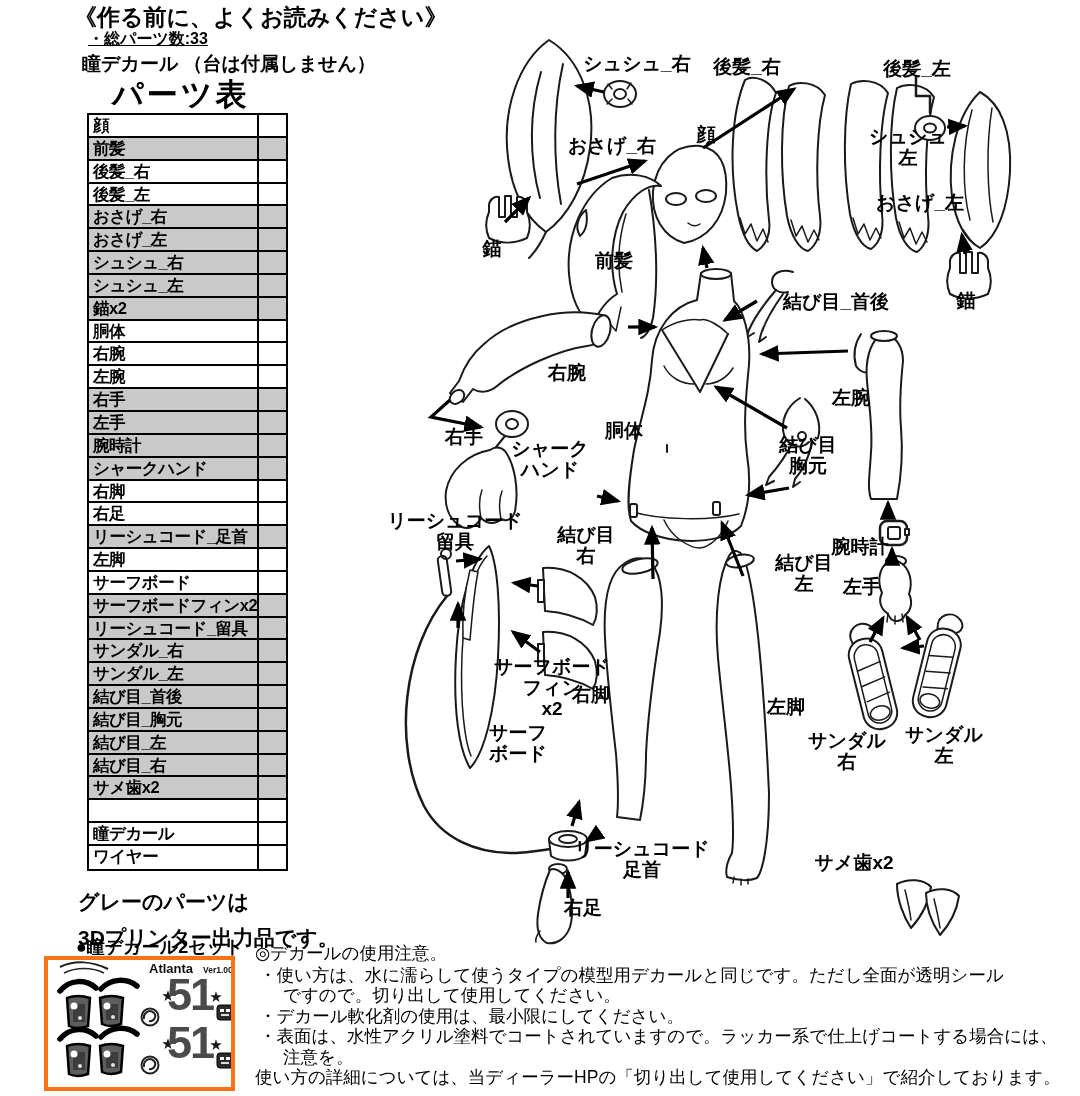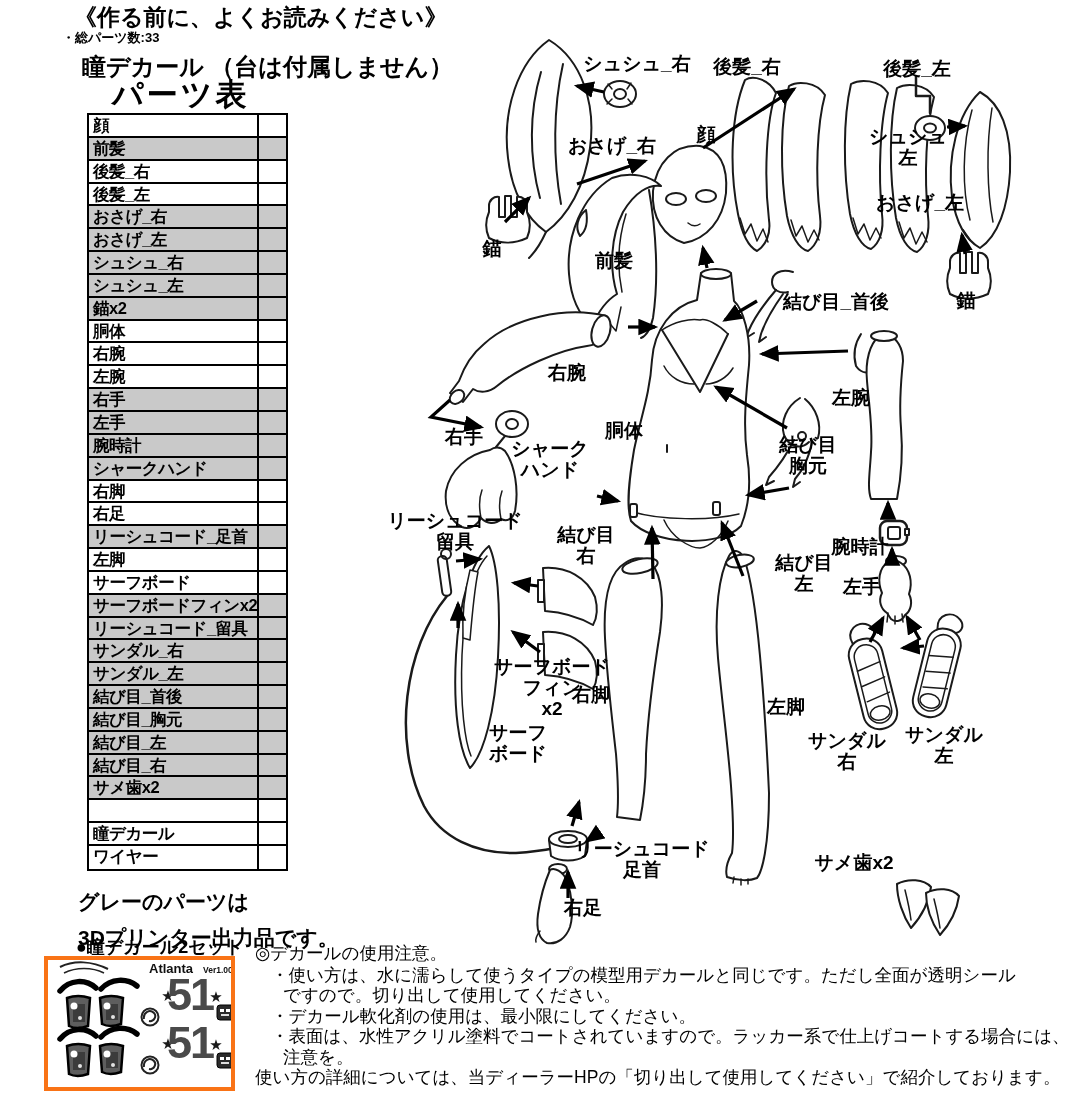--- a/index.html
+++ b/index.html
@@ -1,22 +1,22 @@
 <!DOCTYPE html>
 <html><head>
 <meta charset="utf-8">
 <style>
   html,body{margin:0;padding:0;background:#ffffff;}
   body{width:1080px;height:1096px;position:relative;overflow:hidden;
        font-family:"Liberation Sans","DejaVu Sans",sans-serif;color:#000;}
   .abs{position:absolute;}
   
   .doc-title{left:74px;top:2px;font-size:23px;font-weight:bold;letter-spacing:0px;white-space:nowrap;}
-  .doc-sub1{left:62px;top:29px;font-size:13px;font-weight:bold;white-space:nowrap;}
-  .doc-sub2{left:82px;top:51px;font-size:24px;font-weight:bold;white-space:nowrap;}
+  .doc-sub1{left:88px;top:29px;font-size:16px;font-weight:bold;white-space:nowrap;text-decoration:underline;}
+  .doc-sub2{left:82px;top:51px;font-size:19px;font-weight:bold;white-space:nowrap;}
   .table-title{left:112px;top:74px;font-size:31px;font-weight:bold;letter-spacing:3px;white-space:nowrap;text-align:center;}
   
   #parts-table{left:87px;top:113px;width:197px;border:2px solid #000;background:#fff;}
   .pt-row{display:flex;height:22.85px;box-sizing:border-box;border-bottom:2px solid #000;}
   .pt-row:last-child{border-bottom:none;}
   .pt-name{flex:1;font-size:16.5px;font-weight:bold;line-height:20px;padding:0 0 0 4px;
            white-space:nowrap;overflow:hidden;letter-spacing:-0.5px;}
   .pt-check{width:27px;border-left:2px solid #000;}
   .pt-gray{background:#c9c9c9;}
   
@@ -24,21 +24,21 @@
   .dlabel{position:absolute;transform:translateX(-50%);font-size:19px;line-height:21px;
           font-weight:bold;text-align:center;white-space:pre-line;pointer-events:none;}
   
   .gray-note{left:78px;top:884px;font-size:21px;font-weight:bold;line-height:36px;white-space:pre-line;}
   .decal-set-label{left:76px;top:935px;font-size:18px;font-weight:bold;white-space:nowrap;}
   .decal-box{left:44px;top:956px;width:183px;height:127px;border:4px solid #f97316;background:#fff;text-align:center;}
   
   .usage-notes{left:255px;top:943px;width:822px;font-size:17.5px;font-weight:normal;line-height:20.5px;}
   .un-title{margin:0 0 1px 0;}
   .un-line{white-space:nowrap;}
-  .un-ind1{margin-left:16px;}
+  .un-ind1{margin-left:4px;}
   .un-ind2{margin-left:28px;}
   svg text{font-family:"Liberation Sans","DejaVu Sans",sans-serif;}
 </style>
 </head>
 <body>
 
 <div class="abs doc-title">《作る前に、よくお読みください》</div>
 <div class="abs doc-sub1">・総パーツ数:33</div>
 <div class="abs doc-sub2">瞳デカール （台は付属しません）</div>
 <div class="abs table-title">パーツ表</div>

